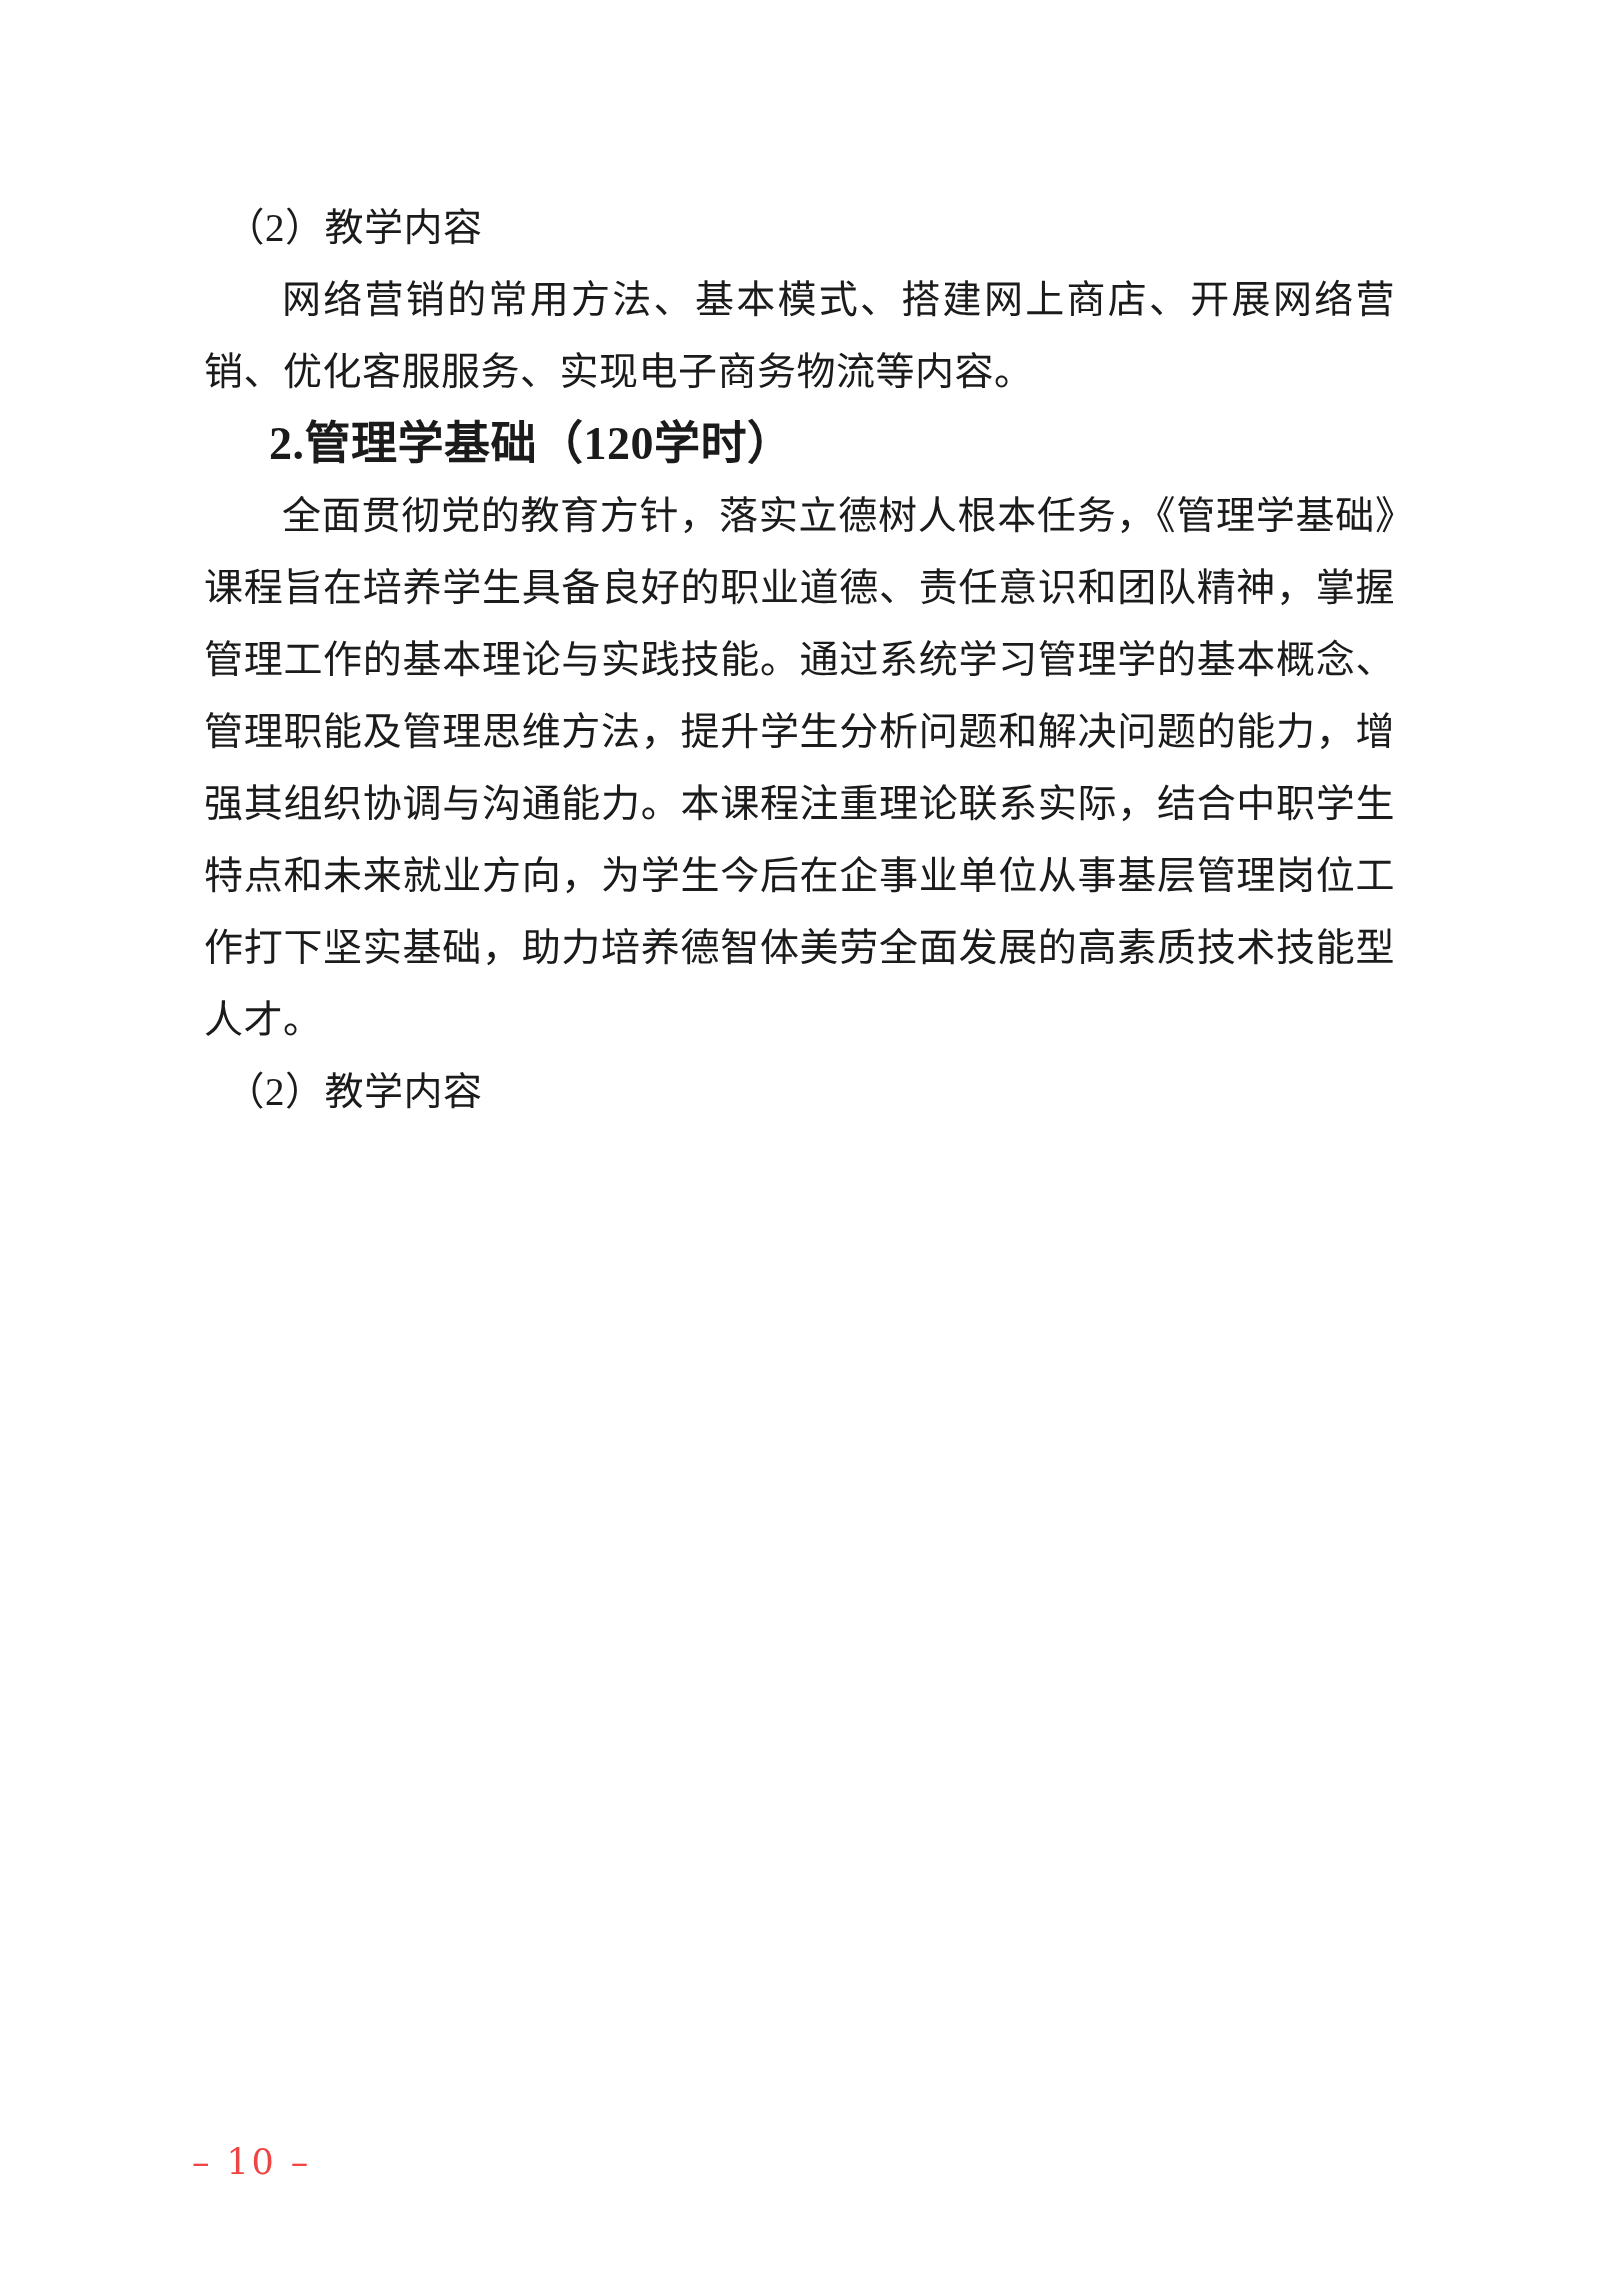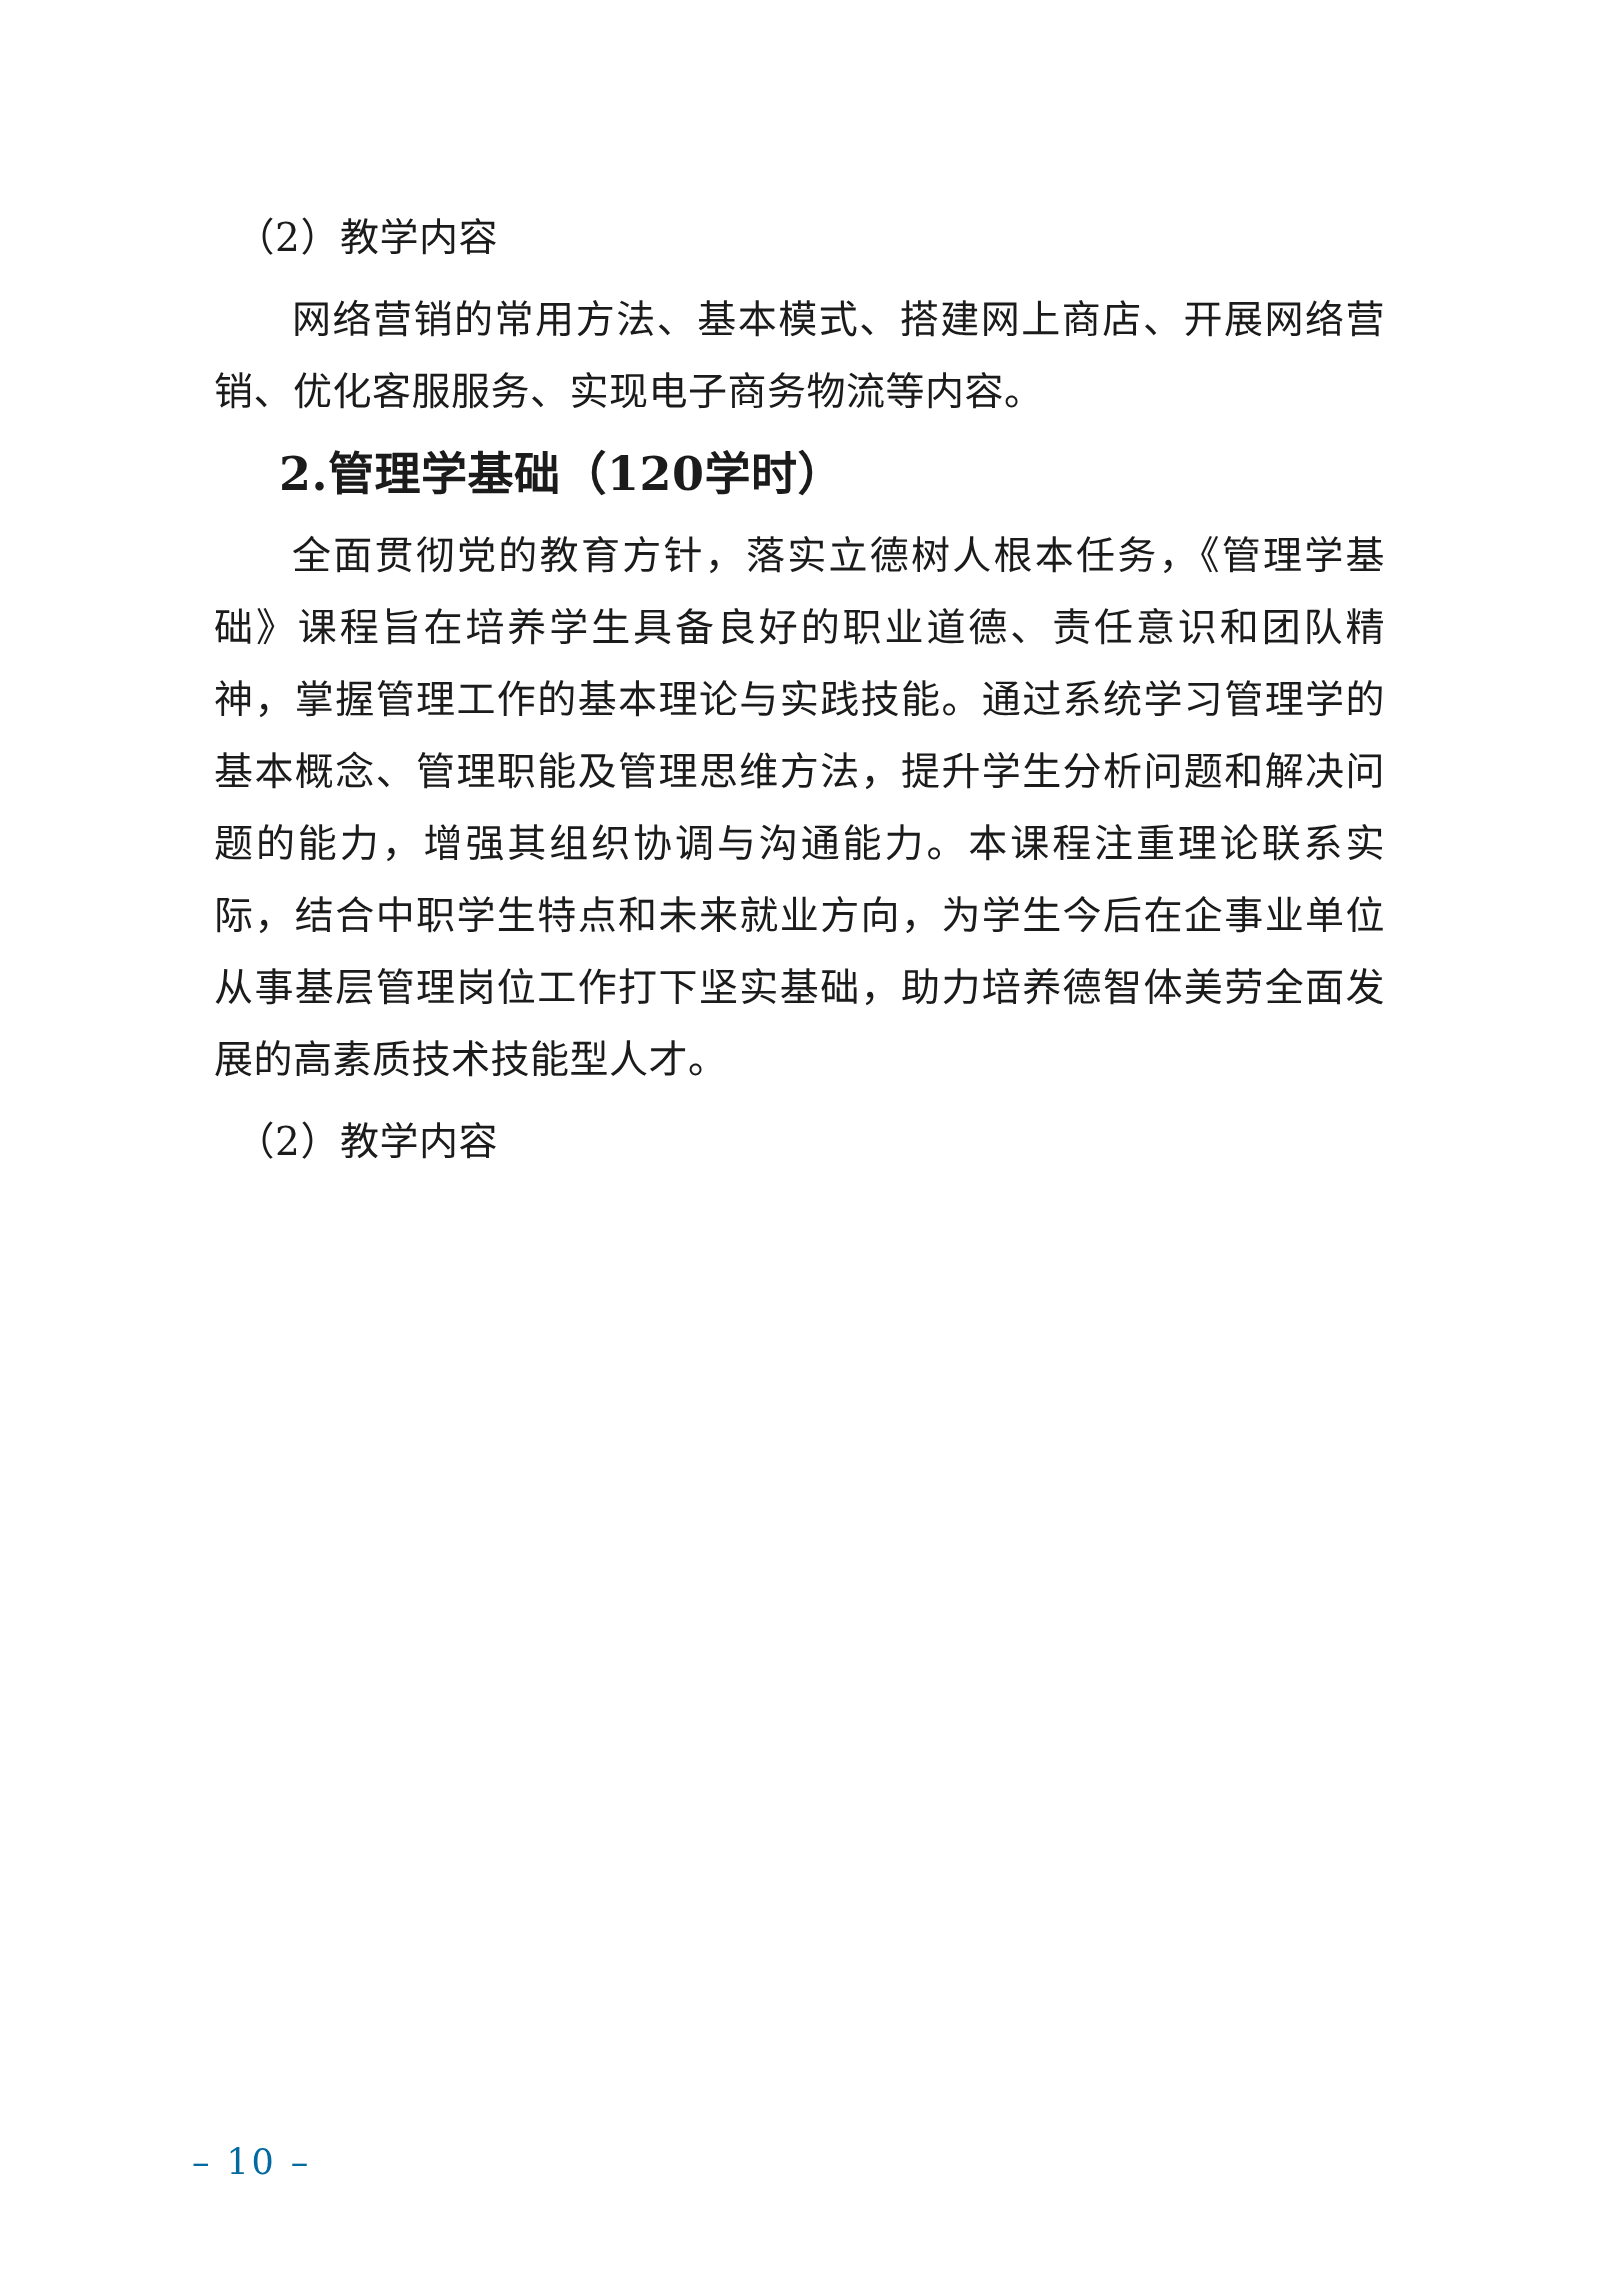--- a/index.html
+++ b/index.html
@@ -24,47 +24,48 @@
     box-sizing: border-box;
     padding: 0;
   }
   .content {
     position: absolute;
     left: 204px;
     top: 192px;
     width: 1191px;
   }
   p {
-    margin: 10px;
+    margin: 0;
     font-size: 39px;
     line-height: 72px;
     letter-spacing: 0.5px;
     text-align: justify;
     text-justify: inter-ideograph;
     color: #1b1b1b;
+    font-family: Liberation Serif, serif;
   }
   .indent {
     text-indent: 78px;
   }
   .indent-paren {
     text-indent: 21.6px;
   }
   .heading {
     font-weight: bold;
     text-indent: 65px;
     font-size: 46px;
     line-height: 72px;
   }
   .pagefoot {
     position: absolute;
     left: 192px;
     bottom: 110px;
     font-size: 35px;
     letter-spacing: 2.9px;
-    color: #0369a1;
+    color: #ef4444;
     font-family: "DejaVu Serif", "Liberation Serif", serif;
   }
 </style>
 </head>
 <body>
 
 <div class="page">
   <div class="content">
 
     <p class="indent-paren">（2）教学内容</p>

